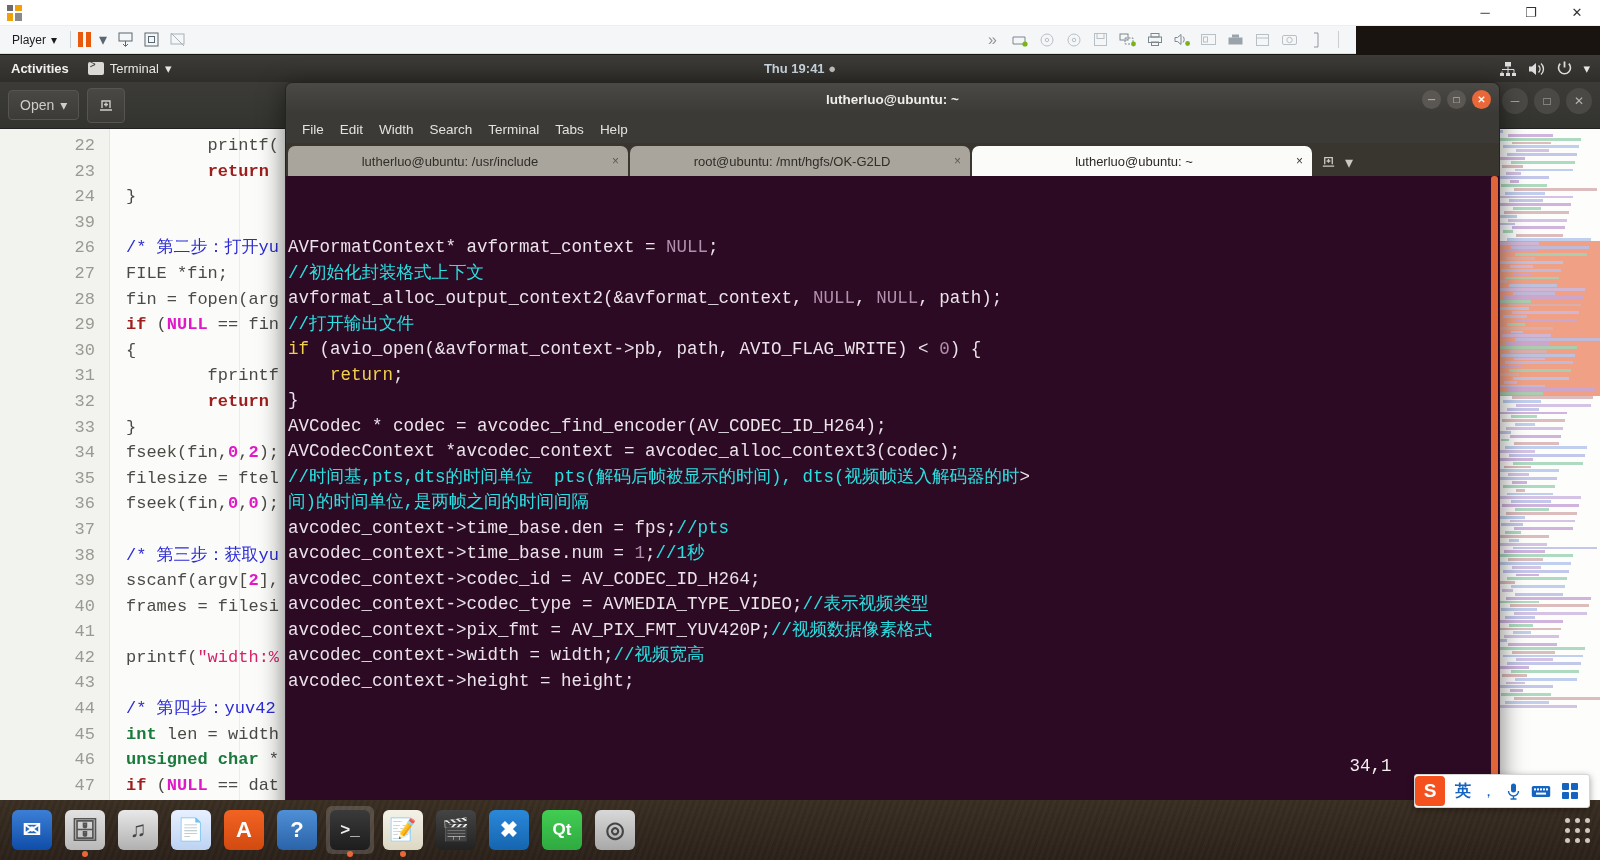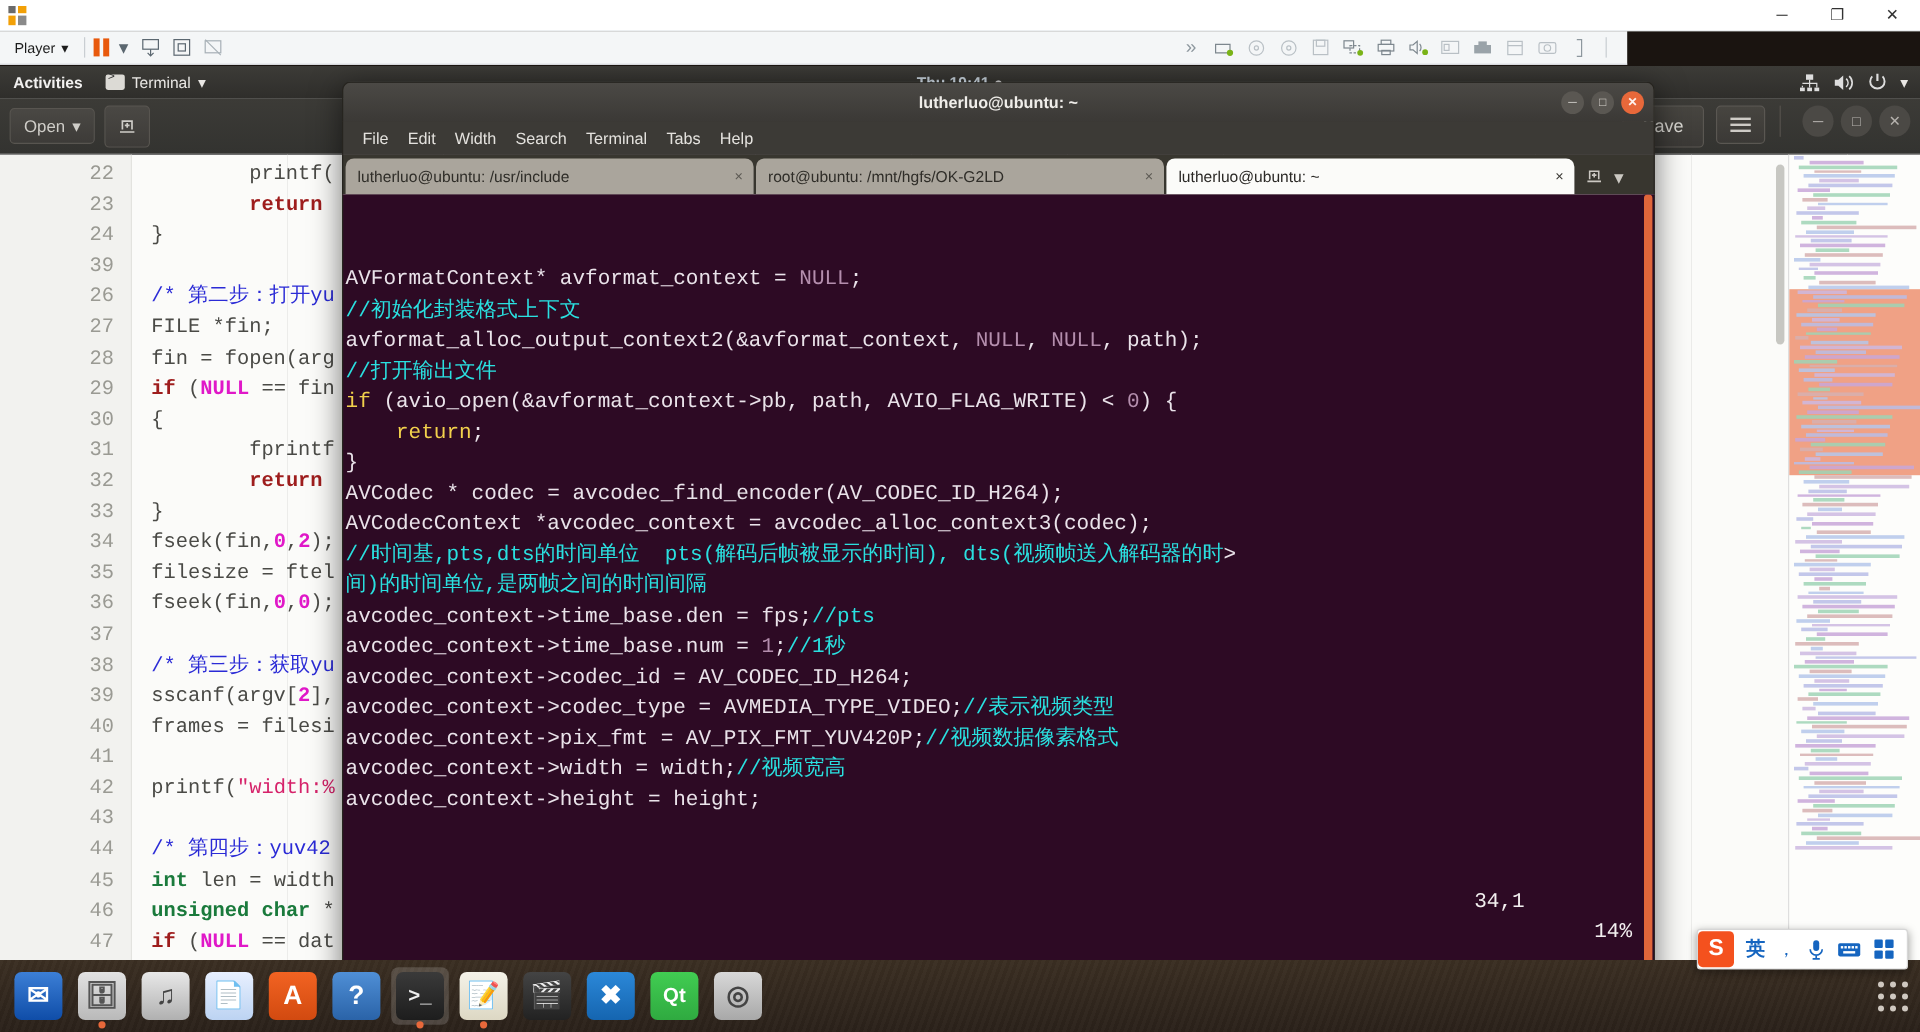--- a/index.html
+++ b/index.html
@@ -118,21 +118,21 @@
   .mm-vp { position:absolute; left:0; right:0; background:rgba(233,105,60,.62); }
   .gedit-status {
     height:30px; background:#f0f0ed; border-top:1px solid #dcdcd8;
     display:flex; align-items:center; font-size:13.5px; color:#6f6f6a; padding:0 14px; gap:18px;
   }
   .gedit-status .right { margin-left:auto; display:flex; align-items:center; gap:22px; }
   .scrollpill { position:absolute; right:113px; top:8px; width:7px; height:150px; background:#c7c7c2; border-radius:4px; }
 
   
   .term {
-    position:absolute; left:285px; top:13px; width:1094px; height:755px;
+    position:absolute; left:285px; top:27px; width:1215px; height:755px;
     box-shadow: 0 6px 26px rgba(0,0,0,.55);
     border-radius:7px 7px 0 0;
   }
   .term-title {
     height:33px; background:linear-gradient(#4b4945,#3b3936);
     border-radius:7px 7px 0 0; border:1px solid #26241f; border-bottom:none;
     display:flex; align-items:center; position:relative; color:#f0eeea;
     font-size:13.5px; font-weight:bold;
   }
   .term-title .t { position:absolute; left:0; right:0; text-align:center; }
@@ -143,21 +143,21 @@
   .term-menubar {
     height:28px; background:#3c3a36; border-left:1px solid #26241f; border-right:1px solid #26241f;
     display:flex; align-items:center; gap:0; padding-left:8px;
   }
   .term-menubar span { color:#e4e2de; font-size:13.5px; padding:2px 8px; }
   .term-tabs {
     height:33px; background:#38362f; border-left:1px solid #26241f; border-right:1px solid #26241f;
     display:flex; align-items:flex-end; padding:0 2px;
   }
   .ttab {
-    height:30px; flex:1; max-width:340px; display:flex; align-items:center; 
+    height:30px; flex:1; max-width:340px; display:flex; align-items:center; justify-content:center;
     background:#aaa59c; color:#2f2d28; font-size:13px; border-radius:7px 7px 0 0;
     margin-right:2px; position:relative; padding:0 26px 0 10px;
     overflow:hidden; white-space:nowrap;
   }
   .ttab.active { background:#fbfbf9; color:#2b2926; }
   .ttab .x { position:absolute; right:9px; font-size:12px; color:#5d5a54; }
   .ttab.active .x { color:#3a3834; }
   .tab-extra { display:flex; align-items:center; gap:8px; padding:0 9px 3px 6px; color:#cbc8c2; }
   .term-screen {
     height: calc(755px - 33px - 28px - 33px);

